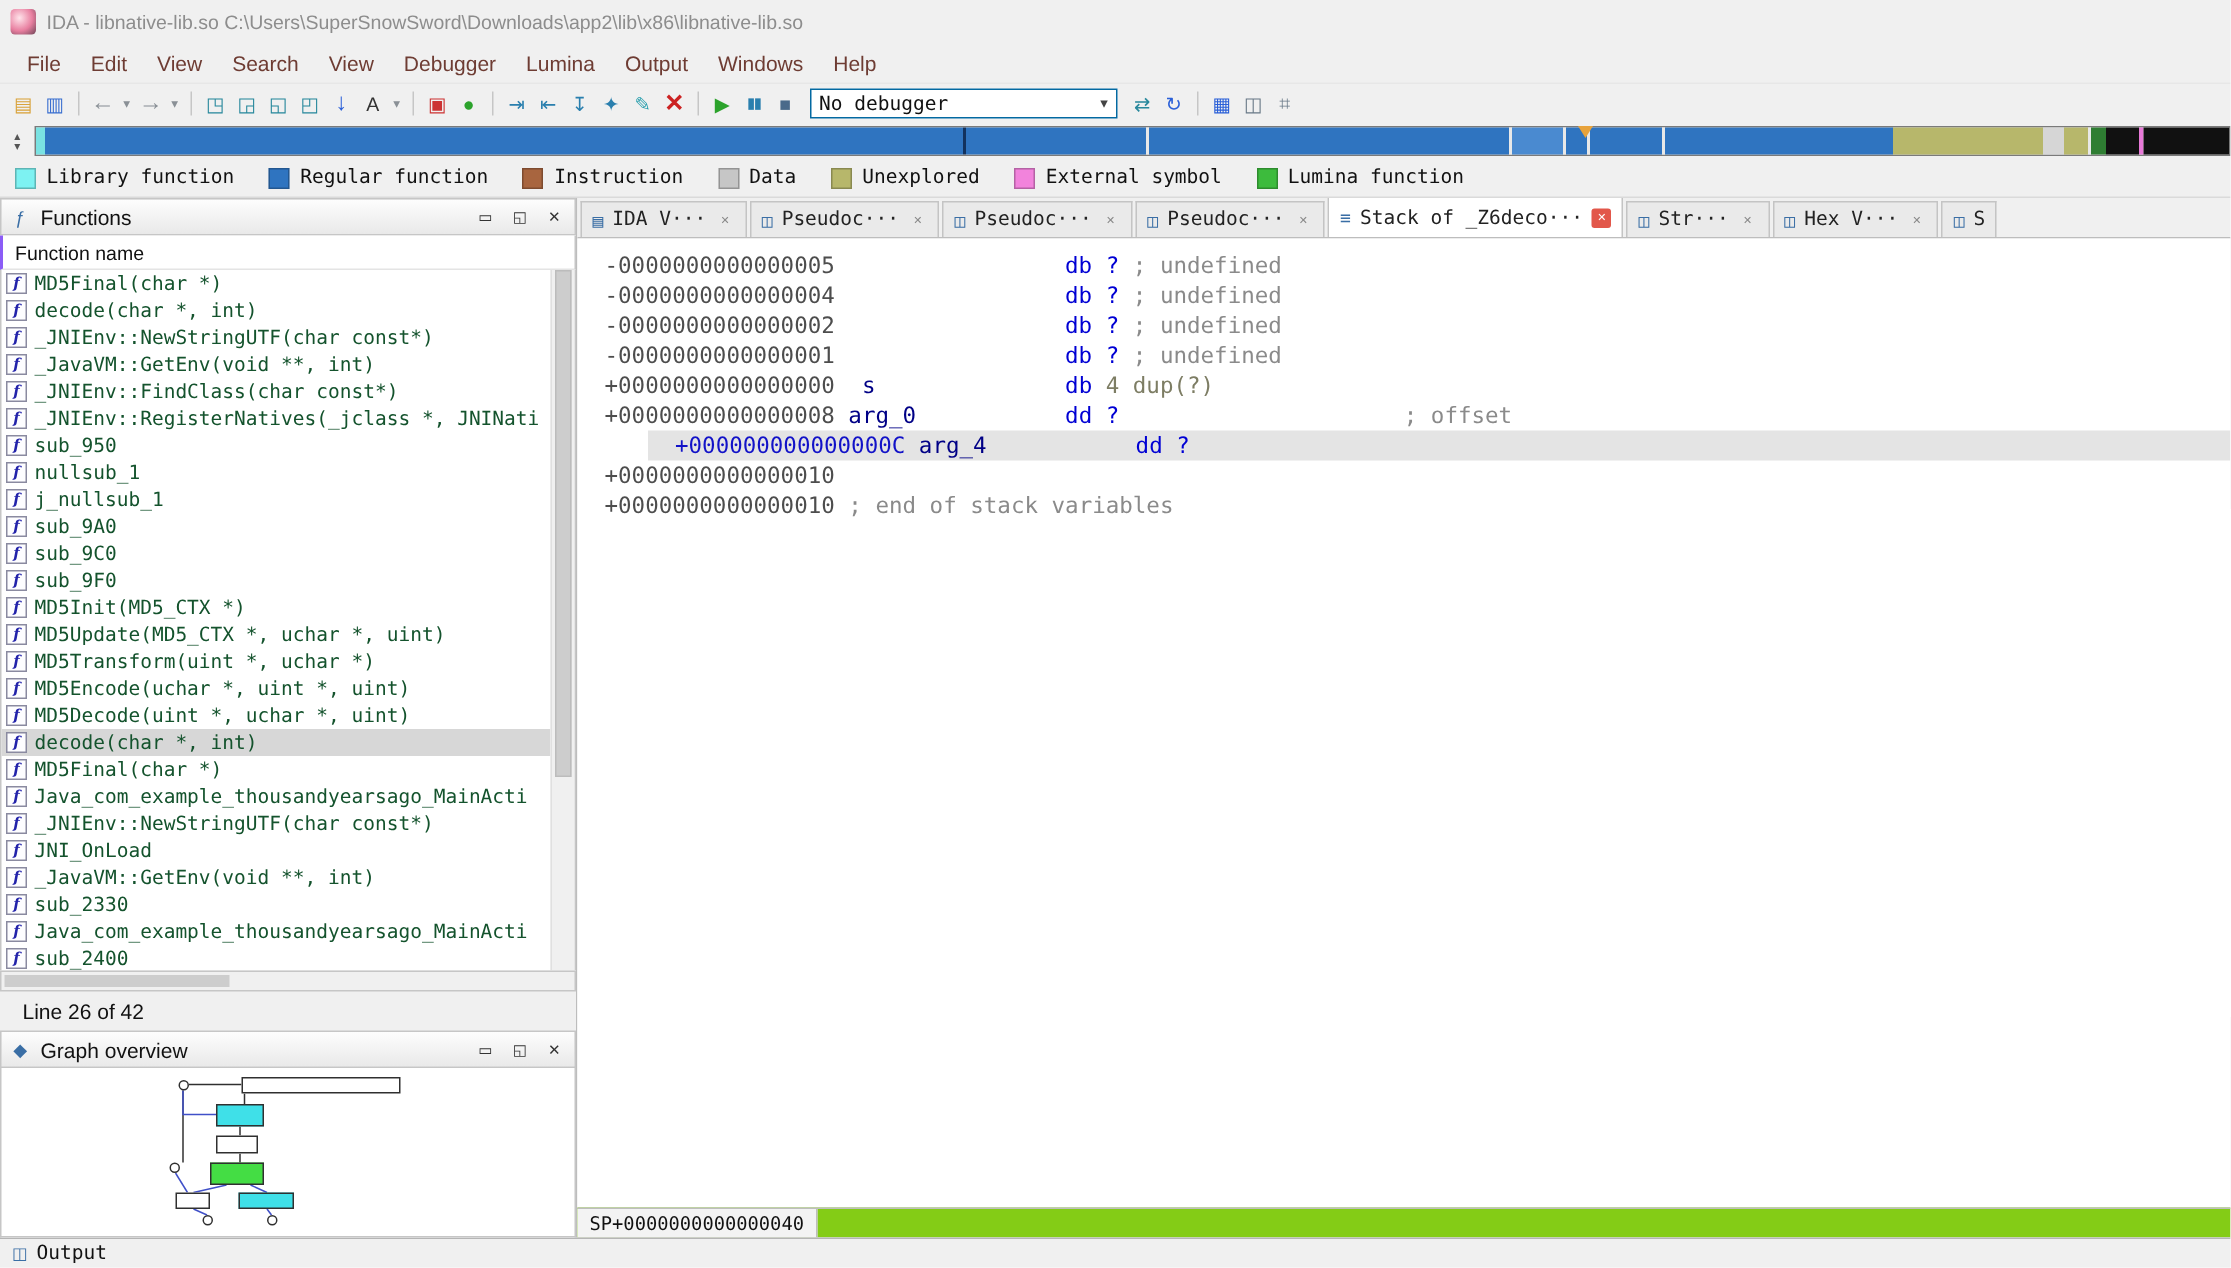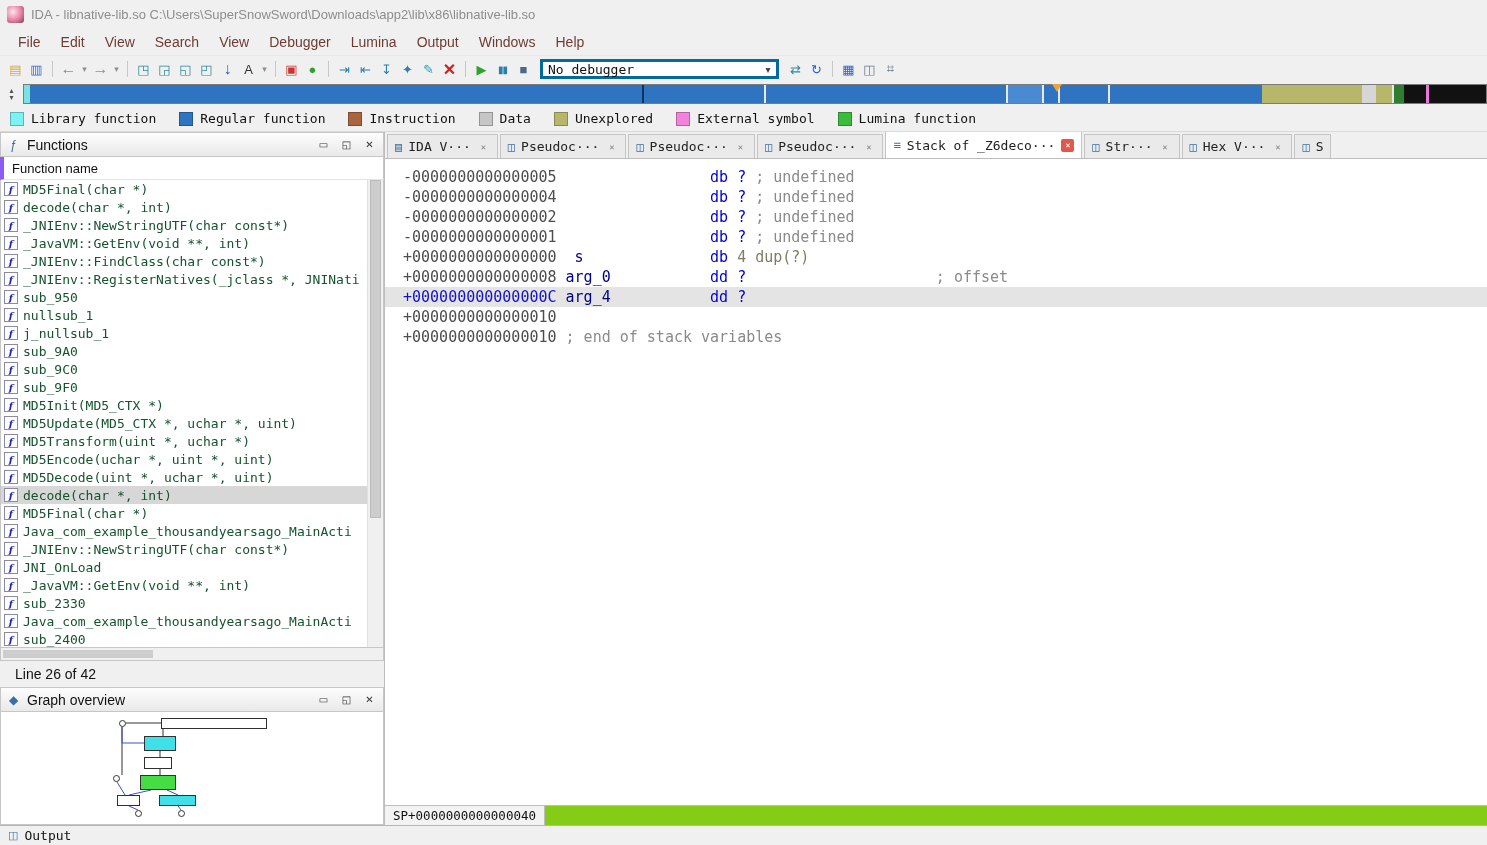--- a/index.html
+++ b/index.html
@@ -20,21 +20,21 @@
   .menu-item{padding:4px 10px;font-size:14px;color:#6e3c33;cursor:default;}
 
   
   .toolbar{height:26px;display:flex;align-items:center;background:#f0f0f0;padding-left:6px;flex:0 0 auto;border-top:1px solid #e7e7e7;}
   .tb-host{display:flex;align-items:center;gap:2px;}
   .tb-item{min-width:19px;height:20px;display:inline-flex;align-items:center;justify-content:center;font-size:13px;cursor:default;}
   .tb-item.big{font-size:16px;font-weight:bold;}
   .tb-item.dd{min-width:9px;font-size:9px;color:#777;}
   .tb-item.pp{font-size:10px;letter-spacing:-1px;}
   .tb-item.sep{min-width:1px;width:1px;height:16px;background:#c6c6c6;margin:0 4px;padding:0;}
-  .combo{width:239px;height:20px;background:#fff;border:3px solid #0369a1;display:flex;align-items:center;margin:0 7px;box-sizing:border-box;}
+  .combo{width:205px;height:20px;background:#fff;border:1px solid #0369a1;display:flex;align-items:center;margin:0 7px;box-sizing:border-box;}
   .combo-text{flex:1;font-size:13px;font-family:"DejaVu Sans Mono",monospace;padding-left:5px;}
   .combo-arrow{width:16px;text-align:center;font-size:10px;color:#444;}
 
   
   .navrow{height:24px;display:flex;align-items:center;background:#f0f0f0;flex:0 0 auto;}
   .nav-arrows{width:25px;display:flex;flex-direction:column;align-items:center;justify-content:center;line-height:7px;font-size:8px;color:#555;}
   .navband{flex:1;height:18px;border:1px solid #7a7a7a;display:flex;position:relative;background:#fff;overflow:visible;}
   .nav-seg{height:100%;flex:0 0 auto;}
   .nav-marker{position:absolute;left:1028px;top:-1px;width:0;height:0;
     border-left:5px solid transparent;border-right:5px solid transparent;border-top:8px solid #e8a33c;}
@@ -48,21 +48,21 @@
   
   .main{flex:1;display:flex;min-height:0;}
 
   
   .left-panel{width:384px;flex:0 0 auto;display:flex;flex-direction:column;background:#f0f0f0;border-right:1px solid #bdbdbd;}
   .panel-titlebar{height:25px;flex:0 0 auto;display:flex;align-items:center;gap:6px;
     background:linear-gradient(#fdfdfd,#e9e9e9);border:1px solid #c6c6c6;padding:0 5px;box-sizing:border-box;}
   .panel-title-icon{font-size:12px;color:#3a6ea5;width:15px;text-align:center;}
   .panel-title-text{flex:1;font-size:14px;color:#111;}
   .panel-btn{width:17px;height:15px;display:inline-flex;align-items:center;justify-content:center;font-size:10px;color:#333;cursor:default;}
-  .func-header{height:22px;flex:0 0 auto;background:#fff;border-left:4px solid #8b5cf6;border-right:1px solid #c6c6c6;
+  .func-header{height:22px;flex:0 0 auto;background:#fff;border-left:2px solid #8b5cf6;border-right:1px solid #c6c6c6;
     border-bottom:1px solid #e4e4e4;display:flex;align-items:center;padding-left:8px;font-size:13px;}
   .func-list-wrap{flex:1;display:flex;min-height:0;border-left:1px solid #c6c6c6;border-right:1px solid #c6c6c6;background:#fff;overflow:hidden;}
   .func-list{flex:1;overflow:hidden;}
   .func-row{height:18px;display:flex;align-items:center;gap:5px;padding-left:3px;white-space:nowrap;}
   .func-row.selected{background:#d7d7d7;}
   .func-icon{width:12px;height:12px;border:1px solid #8a8aa0;background:#fdfdff;color:#2222aa;
     font:italic bold 10px "DejaVu Serif",serif;display:inline-flex;align-items:center;justify-content:center;flex:0 0 auto;}
   .func-name{font-size:13px;font-family:"DejaVu Sans Mono",monospace;color:#14532d;}
   .v-scroll{width:15px;flex:0 0 auto;background:#f0f0f0;border-left:1px solid #e0e0e0;position:relative;}
   .v-thumb{position:absolute;top:0;left:2px;right:2px;height:72%;background:#cdcdcd;border:1px solid #bcbcbc;}
@@ -78,21 +78,21 @@
   .tabbar{height:26px;flex:0 0 auto;background:#f0f0f0;display:flex;align-items:flex-end;border-bottom:1px solid #bdbdbd;overflow:hidden;white-space:nowrap;padding-left:2px;}
   .tab{display:inline-flex;align-items:center;gap:6px;height:23px;padding:0 7px;background:#eaeaea;
     border:1px solid #c4c4c4;border-bottom:none;margin-right:2px;flex:0 0 auto;
     font-family:"DejaVu Sans Mono",monospace;font-size:13px;color:#222;cursor:default;}
   .tab.active{background:#fff;height:26px;}
   .tab-icon{font-size:12px;color:#3a6ea5;}
   .tab-close{width:13px;height:13px;display:inline-flex;align-items:center;justify-content:center;font-size:9px;color:#888;}
   .tab.active .tab-close{background:#e2574a;color:#fff;border-radius:2px;}
   .stack-area{flex:1;min-height:0;background:#fff;padding-top:8px;overflow:hidden;}
   .stack-line{height:20px;line-height:20px;font-family:"DejaVu Sans Mono",monospace;font-size:15px;white-space:pre;padding-left:18px;}
-  .stack-line.selected{background:#e4e4e4;}
+  .stack-line.selected{background:#e4e4e4;margin-left:47px;}
   .p-addr{color:#4d4d4d;}
   .p-addrsel{color:#1212c8;}
   .p-kw{color:#0000d4;}
   .p-var{color:#000086;}
   .p-cmt{color:#8a8a8a;}
   .p-num{color:#7d7d64;}
   .sp-bar{height:19px;flex:0 0 auto;border-top:1px solid #bdbdbd;background:#84cc16;display:flex;align-items:stretch;}
   .sp-box{border-right:1px solid #bdbdbd;background:#f3f3f3;display:flex;align-items:center;padding:0 8px;
     font-family:"DejaVu Sans Mono",monospace;font-size:12.5px;color:#111;}
 

